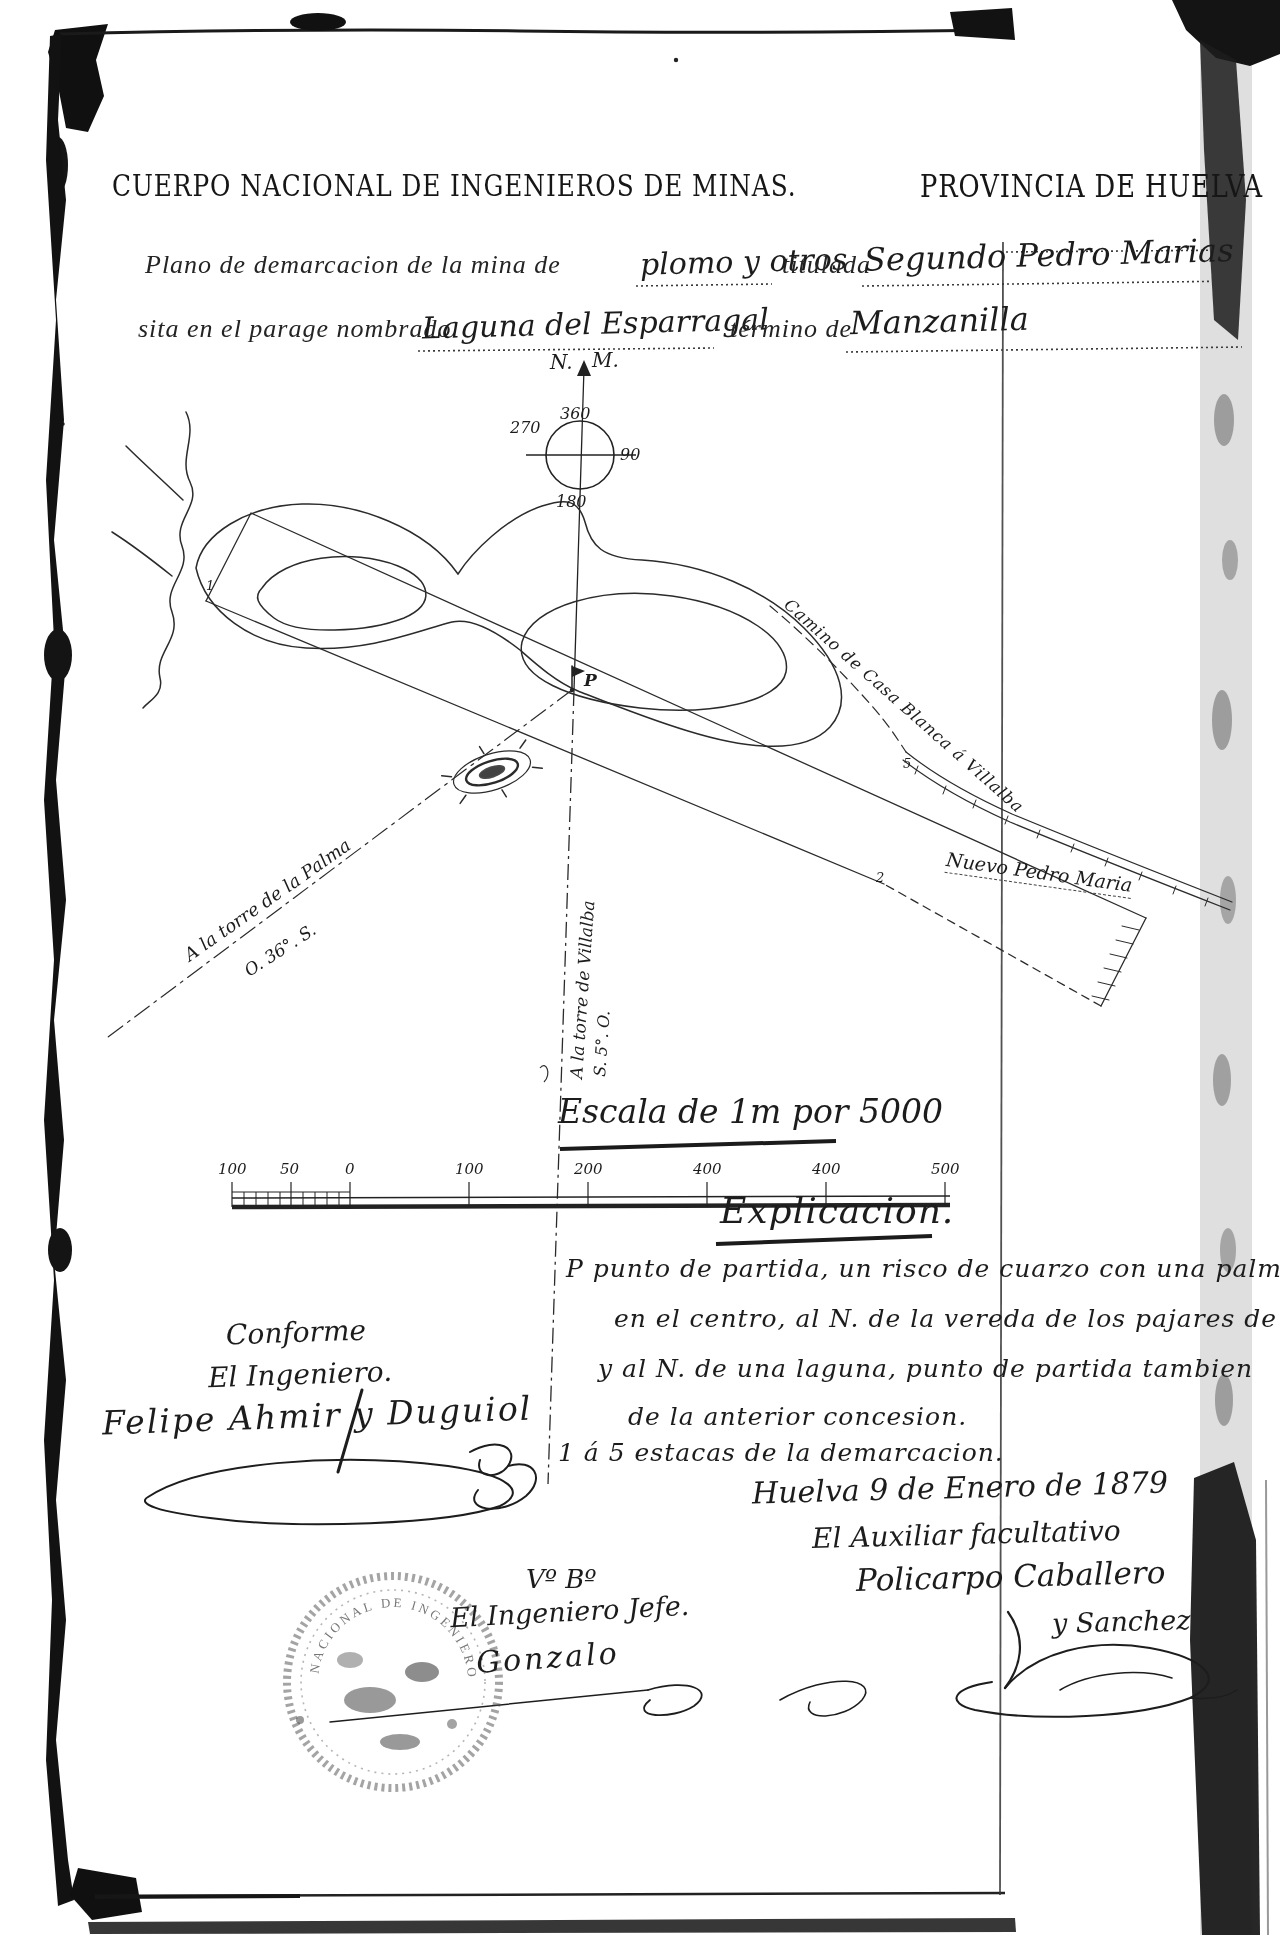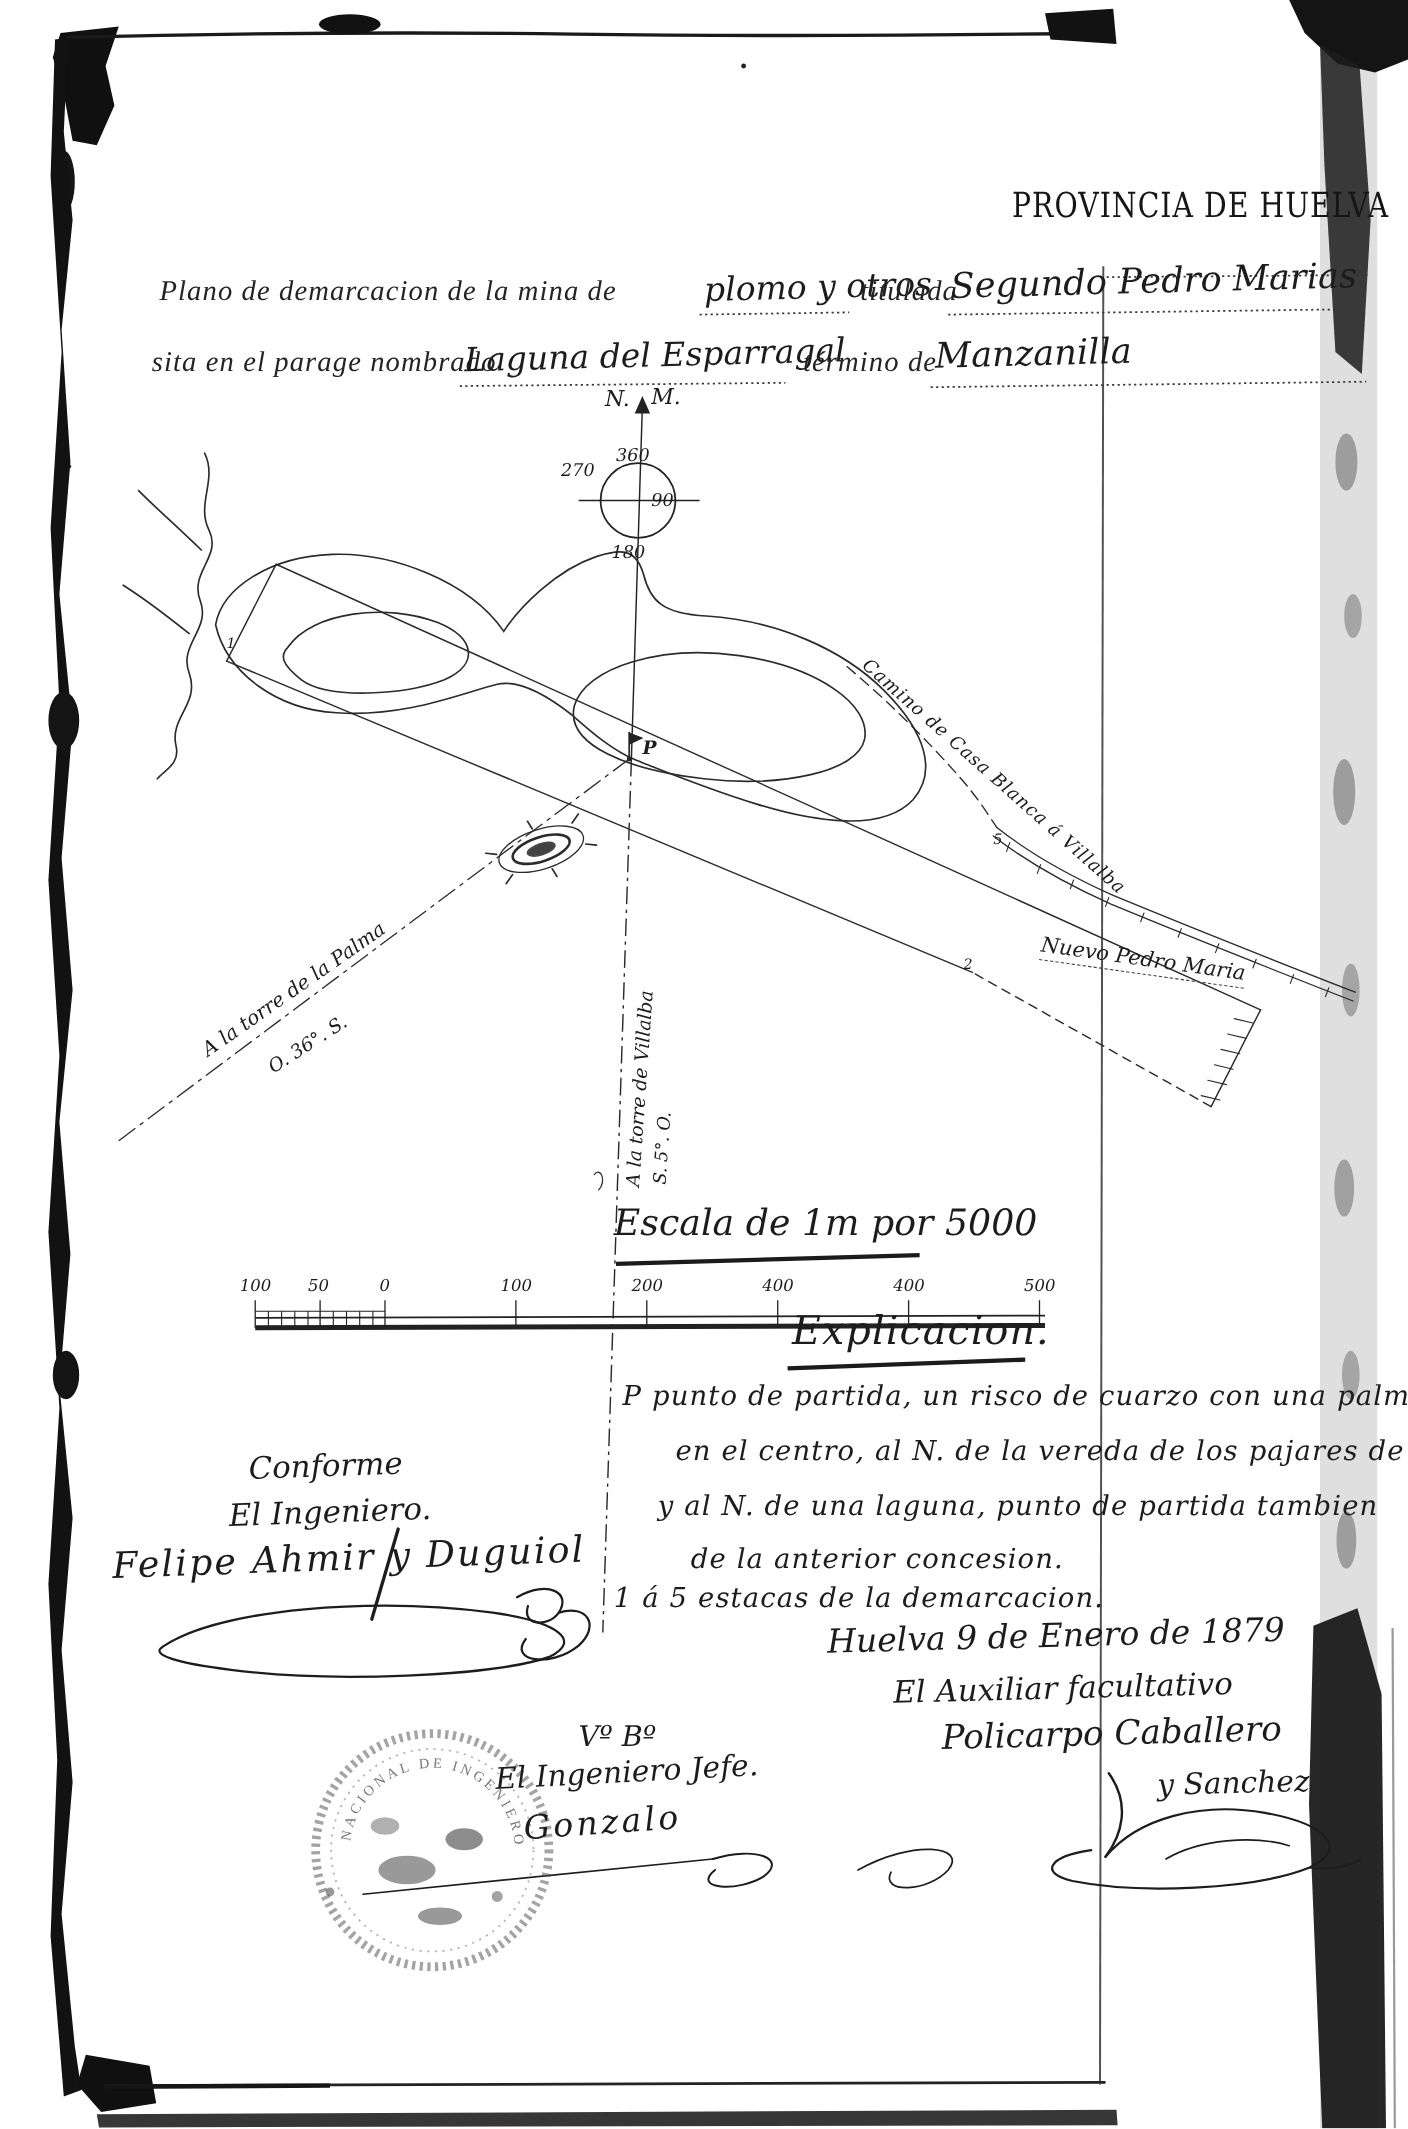--- a/index.html
+++ b/index.html
@@ -208,39 +208,42 @@
       </text>
       <ellipse cx="370" cy="1700" rx="26" ry="13" fill="#333" opacity="0.5"></ellipse>
       <ellipse cx="422" cy="1672" rx="17" ry="10" fill="#2f2f2f" opacity="0.55"></ellipse>
       <ellipse cx="400" cy="1742" rx="20" ry="8" fill="#333" opacity="0.5"></ellipse>
       <ellipse cx="350" cy="1660" rx="13" ry="8" fill="#3a3a3a" opacity="0.4"></ellipse>
       <circle cx="300" cy="1720" r="4" fill="#333" opacity="0.5"></circle>
       <circle cx="452" cy="1724" r="5" fill="#333" opacity="0.45"></circle>
     </g>
   </svg>
 
+  <div class="txt header" style="left:112px;top:168px;">
+    <span class="inner">CUERPO NACIONAL DE INGENIEROS DE MINAS.</span>
+  </div>
   <div class="txt header" style="left:920px;top:168px;font-size:28px;">
     <span class="inner">PROVINCIA DE HUELVA</span>
   </div>
 
   <div class="txt printed" style="left:145px;top:250px;">Plano de demarcacion de la mina de</div>
   <div class="txt hand h30 tilt1" style="left:640px;top:244px;">plomo y otros</div>
   <div class="txt printed" style="left:782px;top:250px;">titulada</div>
   <div class="txt hand h32 tilt1" style="left:864px;top:236px;">Segundo Pedro Marias</div>
 
   <div class="txt printed" style="left:138px;top:314px;">sita en el parage nombrado</div>
   <div class="txt hand h30 tilt1" style="left:422px;top:306px;">Laguna del Esparragal</div>
   <div class="txt printed" style="left:730px;top:314px;">término de</div>
   <div class="txt hand h32 tilt1" style="left:850px;top:302px;">Manzanilla</div>
 
   <div class="txt hand h20" style="left:550px;top:350px;">N.</div>
   <div class="txt hand h20" style="left:592px;top:348px;">M.</div>
   <div class="txt hand h16" style="left:560px;top:404px;">360</div>
   <div class="txt hand h16" style="left:510px;top:418px;">270</div>
-  <div class="txt hand h16" style="left:592px;top:445px;">90</div>
+  <div class="txt hand h16" style="left:620px;top:445px;">90</div>
   <div class="txt hand h16" style="left:556px;top:492px;">180</div>
 
   <div class="txt hand h17" style="left:584px;top:670px;font-weight:bold;">P</div>
   <div class="txt hand h13" style="left:206px;top:578px;">1</div>
   <div class="txt hand h13" style="left:903px;top:756px;">5</div>
   <div class="txt hand h13" style="left:876px;top:870px;">2</div>
   <div class="txt hand" style="left:793px;top:595px;font-size:16.5px;letter-spacing:1px;
        transform:rotate(41.5deg);transform-origin:left top;">Camino de Casa Blanca á Villalba</div>
   <div class="txt hand" style="left:948px;top:848px;font-size:19px;transform:rotate(8deg);
        transform-origin:left top;border-bottom:1px dashed #444;padding-bottom:2px;">Nuevo Pedro Maria</div>

